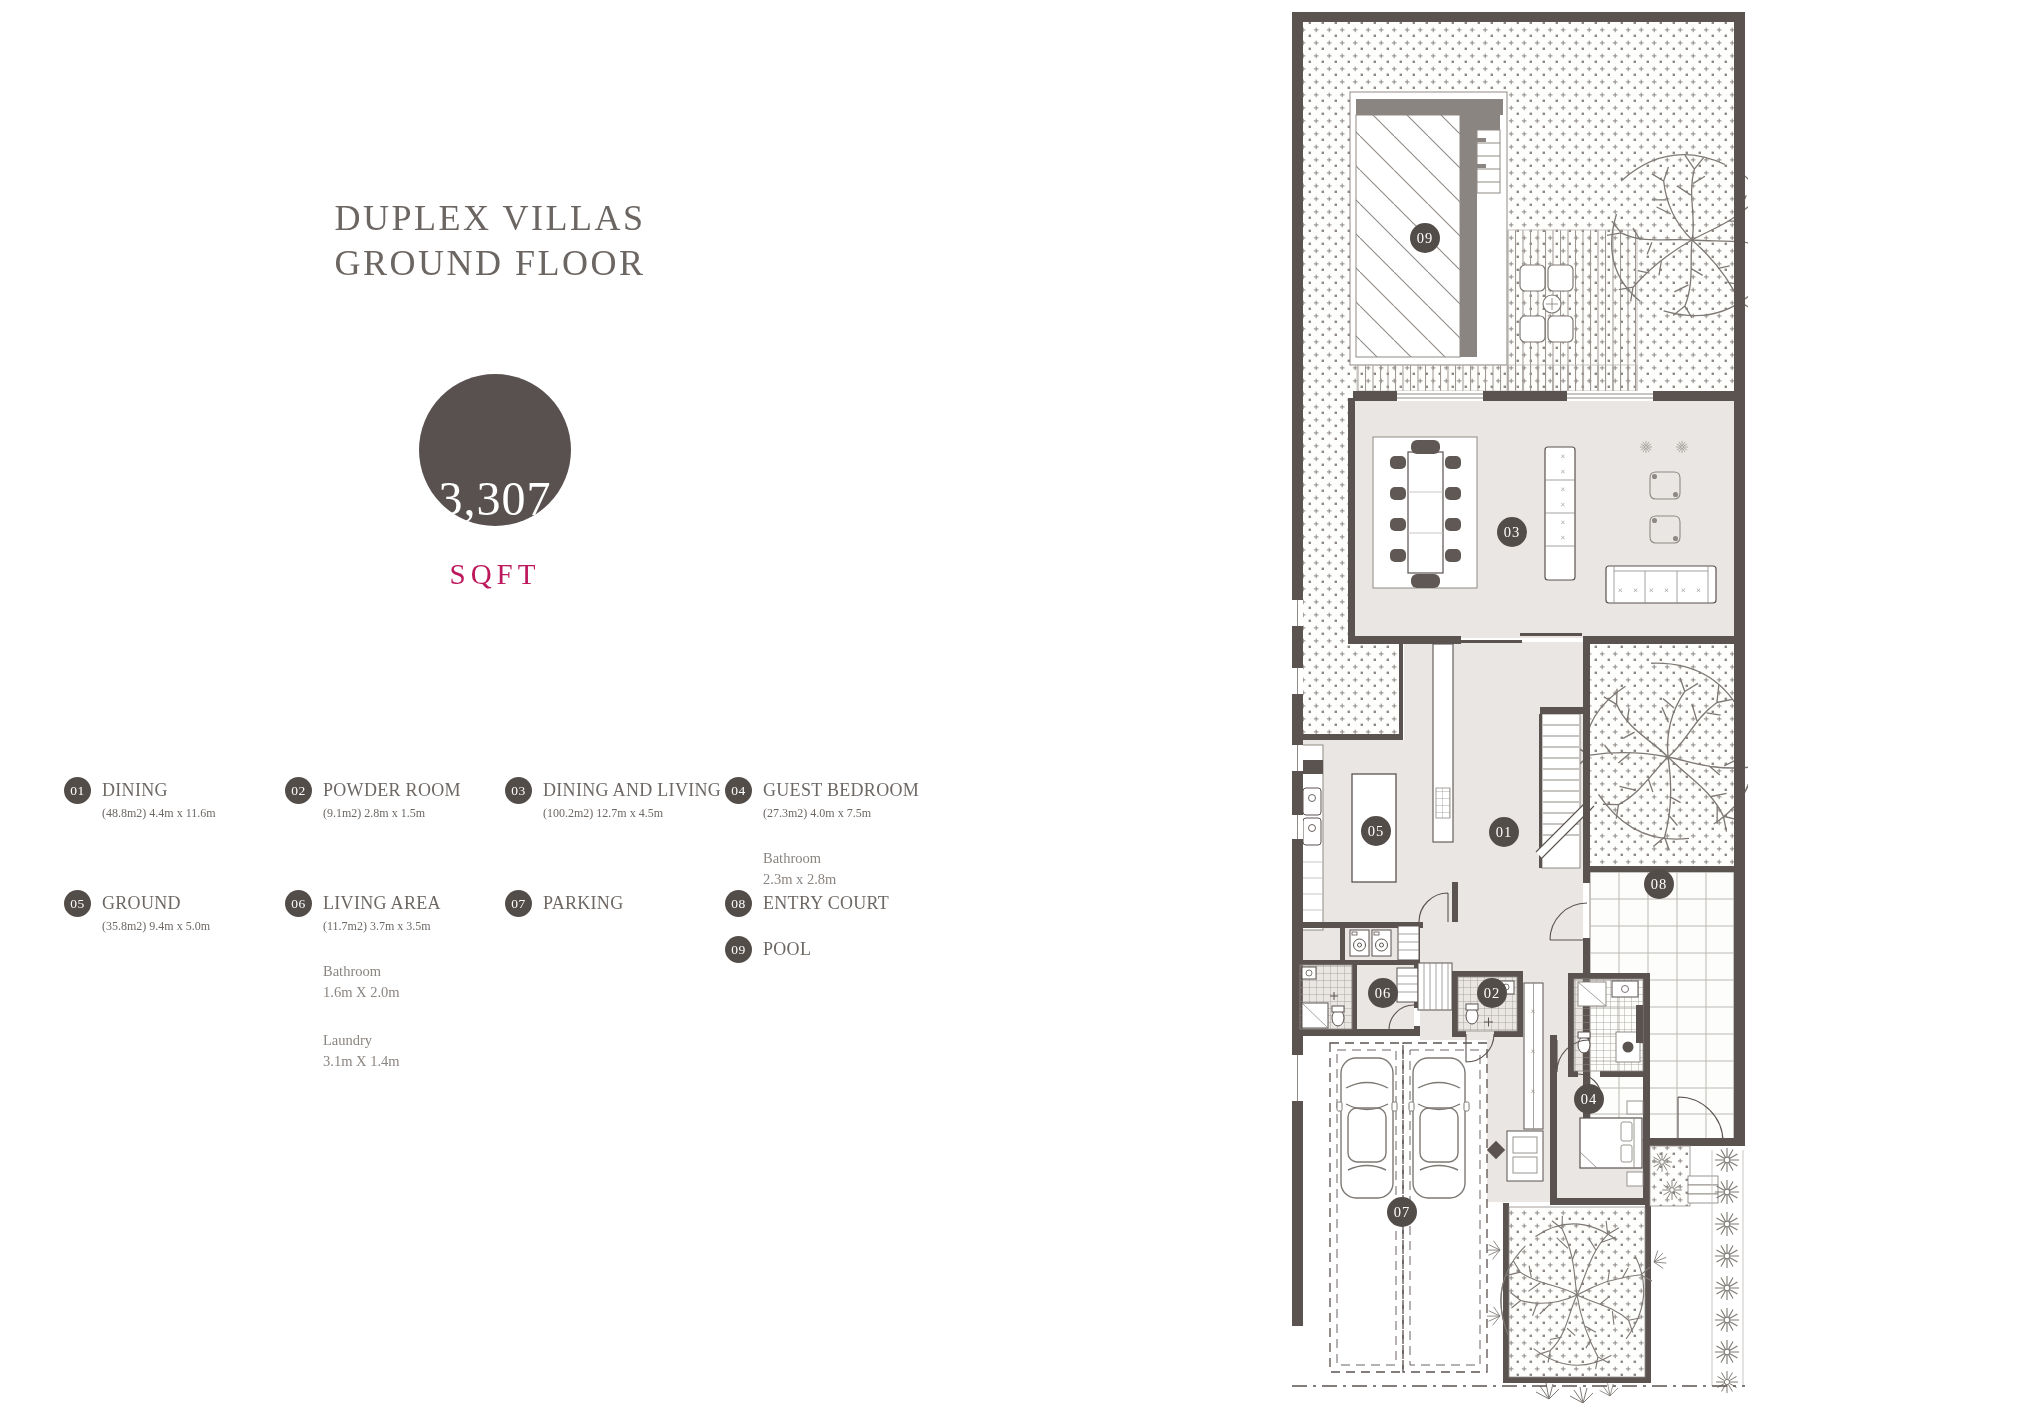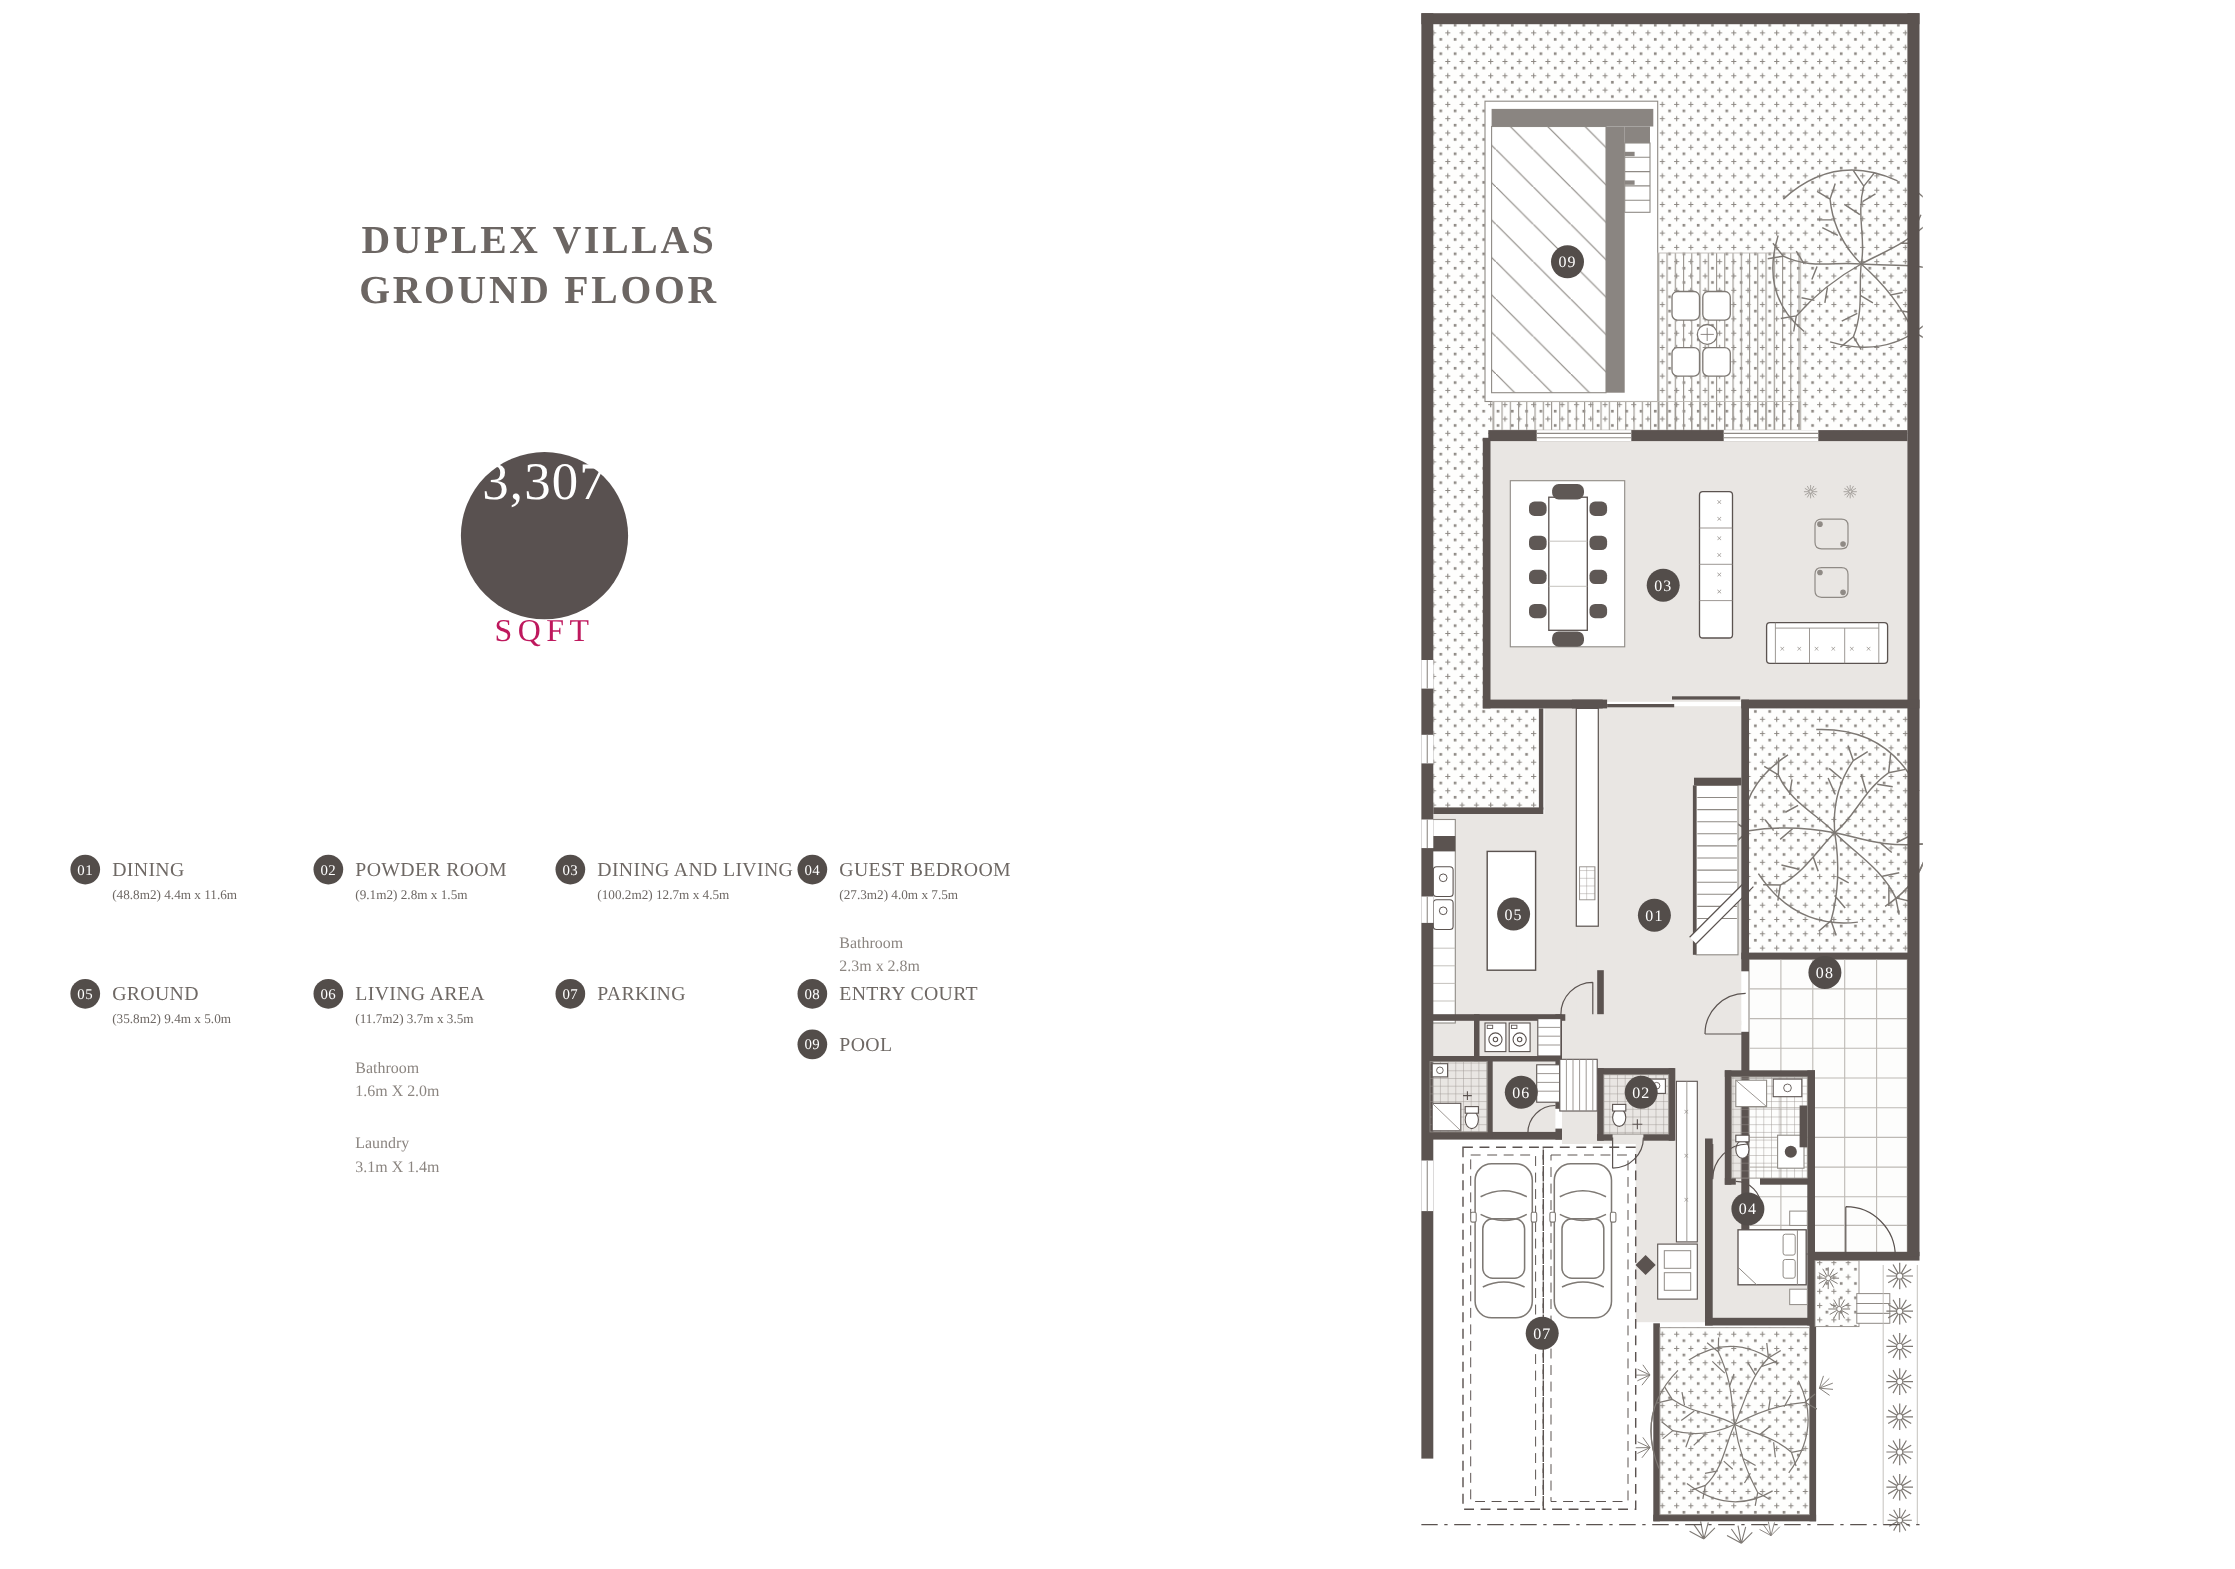--- a/index.html
+++ b/index.html
@@ -1,22 +1,22 @@
 <!DOCTYPE html>
 <html><head>
 <meta charset="utf-8">
 <style>
   html,body{margin:0;padding:0;background:#fff;}
   .page{position:relative;width:2032px;height:1426px;background:#ffffff;overflow:hidden;
         font-family:"Liberation Serif","DejaVu Serif",serif;}
   
   .title{position:absolute;left:250px;top:196px;width:480px;text-align:center;
-         color:#6c6663;font-size:36px;letter-spacing:2.5px;line-height:1.26;font-weight:700;}
-  .area-circle{position:absolute;left:419px;top:411px;width:152px;height:152px;border-radius:50%;
-         background:#595150;color:#ffffff;display:flex;align-items:flex-start;justify-content:center;
+         color:#6c6663;font-size:36px;letter-spacing:2.5px;line-height:1.26;font-weight:400;}
+  .area-circle{position:absolute;left:419px;top:374px;width:152px;height:152px;border-radius:50%;
+         background:#595150;color:#ffffff;display:flex;align-items:flex-end;justify-content:center;
          font-size:48px;letter-spacing:1px;}
   .sqft{position:absolute;left:319px;top:558px;width:352px;text-align:center;
          color:#be185d;font-size:29px;letter-spacing:5px;}
   
   .lg-item{position:absolute;display:flex;gap:11px;color:#6e6864;}
   .lg-badge{width:27px;height:27px;border-radius:50%;background:#534d4a;color:#fff;
          font-size:13.5px;display:flex;align-items:center;justify-content:center;
          letter-spacing:.5px;flex:none;}
   .lg-name{font-size:18px;letter-spacing:.3px;line-height:27px;white-space:nowrap;}
   .lg-dims{font-size:12px;margin-top:2px;white-space:nowrap;}

